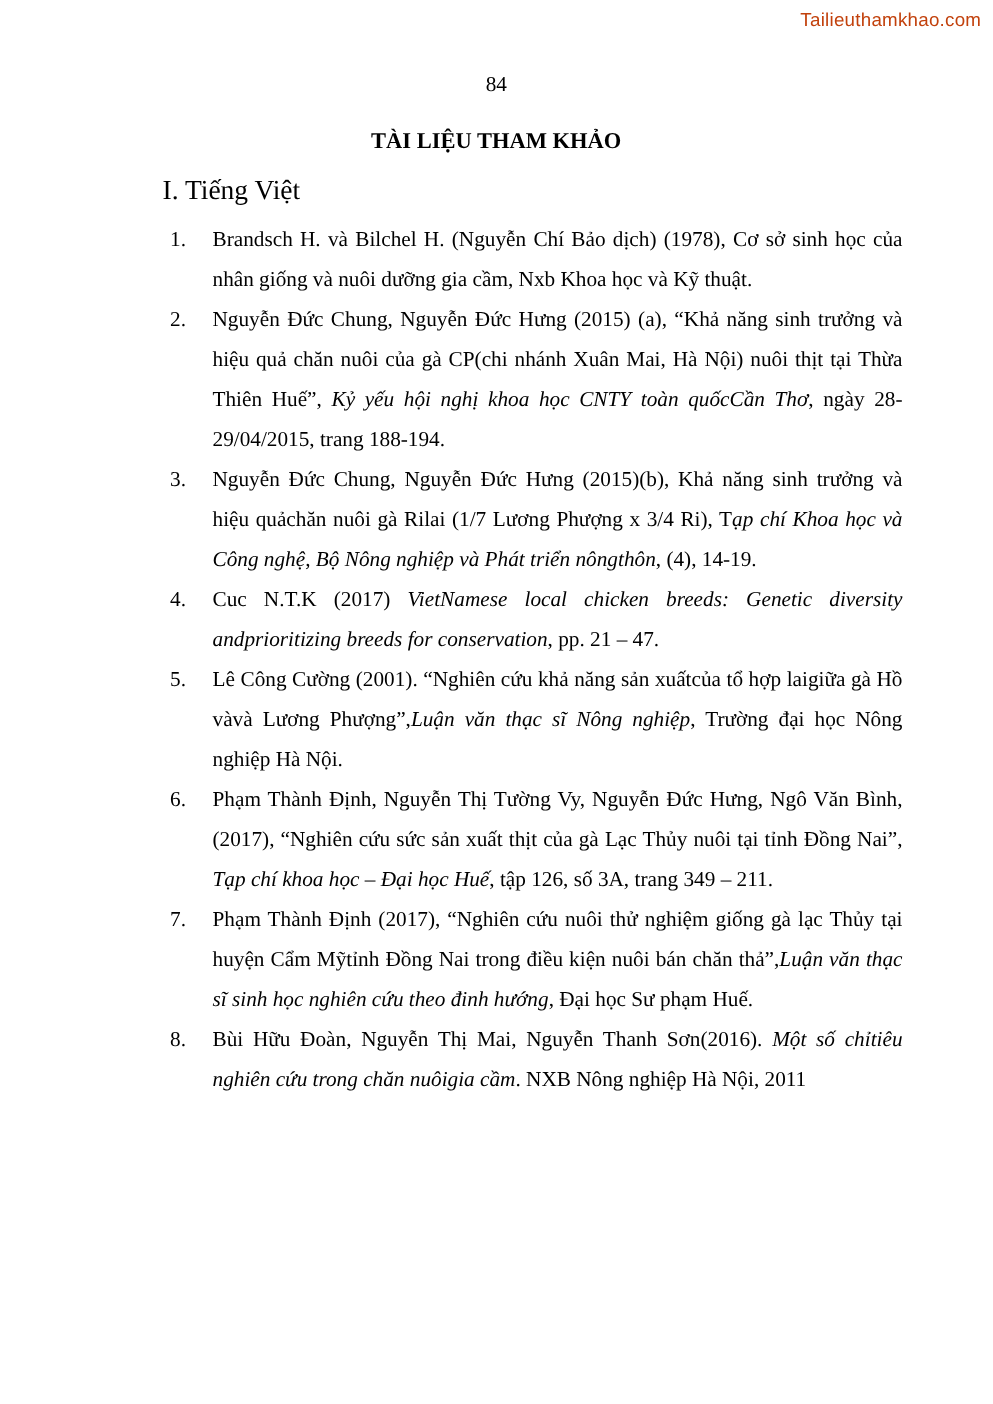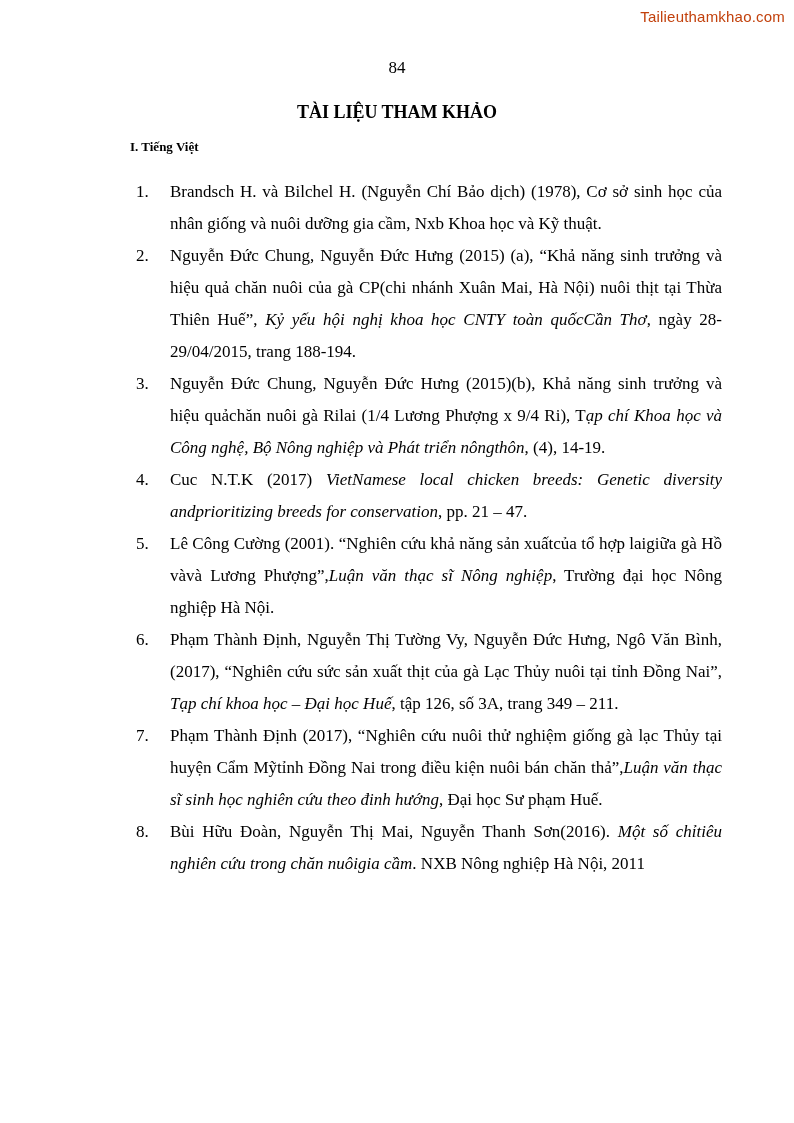--- a/index.html
+++ b/index.html
@@ -40,22 +40,22 @@
     width: 100%;
     text-align: center;
     font-size: 18px;
     font-weight: bold;
     margin: 0;
   }
   .section-heading {
     position: absolute;
     top: 139px;
     left: 130px;
-    font-size: 13px;
-    font-weight: bold;
+    font-size: 22px;
+    font-weight: normal;
     margin: 0;
   }
   .refs {
     position: absolute;
     top: 176px;
     left: 134px;
     width: 588px;
     margin: 0;
     padding: 0;
     list-style: none;
@@ -94,21 +94,21 @@
       <li>
         <span class="num">1.</span>
         <div class="txt"><span>Brandsch H. và Bilchel H. (Nguyễn Chí Bảo dịch) (1978), Cơ sở sinh học của nhân giống và nuôi dưỡng gia cầm, Nxb Khoa học và Kỹ thuật.</span></div>
       </li>
       <li>
         <span class="num">2.</span>
         <div class="txt"><span>Nguyễn Đức Chung, Nguyễn Đức Hưng (2015) (a), “Khả năng sinh trưởng và hiệu quả chăn nuôi của gà CP(chi nhánh Xuân Mai, Hà Nội) nuôi thịt tại Thừa Thiên Huế”, </span><i>Kỷ yếu hội nghị khoa học CNTY toàn quốcCần Thơ</i><span>, ngày 28-29/04/2015, trang 188-194.</span></div>
       </li>
       <li>
         <span class="num">3.</span>
-        <div class="txt"><span>Nguyễn Đức Chung, Nguyễn Đức Hưng (2015)(b), Khả năng sinh trưởng và hiệu quảchăn nuôi gà Rilai (1/4 Lương Phượng x 9/4 Ri), T</span><i>ạp chí Khoa học và Công nghệ, Bộ Nông nghiệp và Phát triển nôngthôn</i><span>, (4), 14-19.</span></div>
+        <div class="txt"><span>Nguyễn Đức Chung, Nguyễn Đức Hưng (2015)(b), Khả năng sinh trưởng và hiệu quảchăn nuôi gà Rilai (1/7 Lương Phượng x 3/4 Ri), T</span><i>ạp chí Khoa học và Công nghệ, Bộ Nông nghiệp và Phát triển nôngthôn</i><span>, (4), 14-19.</span></div>
       </li>
       <li>
         <span class="num">4.</span>
         <div class="txt"><span>Cuc N.T.K (2017) </span><i>VietNamese local chicken breeds: Genetic diversity andprioritizing breeds for conservation</i><span>, pp. 21 – 47.</span></div>
       </li>
       <li>
         <span class="num">5.</span>
         <div class="txt"><span>Lê Công Cường (2001). “Nghiên cứu khả năng sản xuấtcủa tổ hợp laigiữa gà Hồ vàvà Lương Phượng”,</span><i>Luận văn thạc sĩ Nông nghiệp</i><span>, Trường đại học Nông nghiệp Hà Nội.</span></div>
       </li>
       <li>

